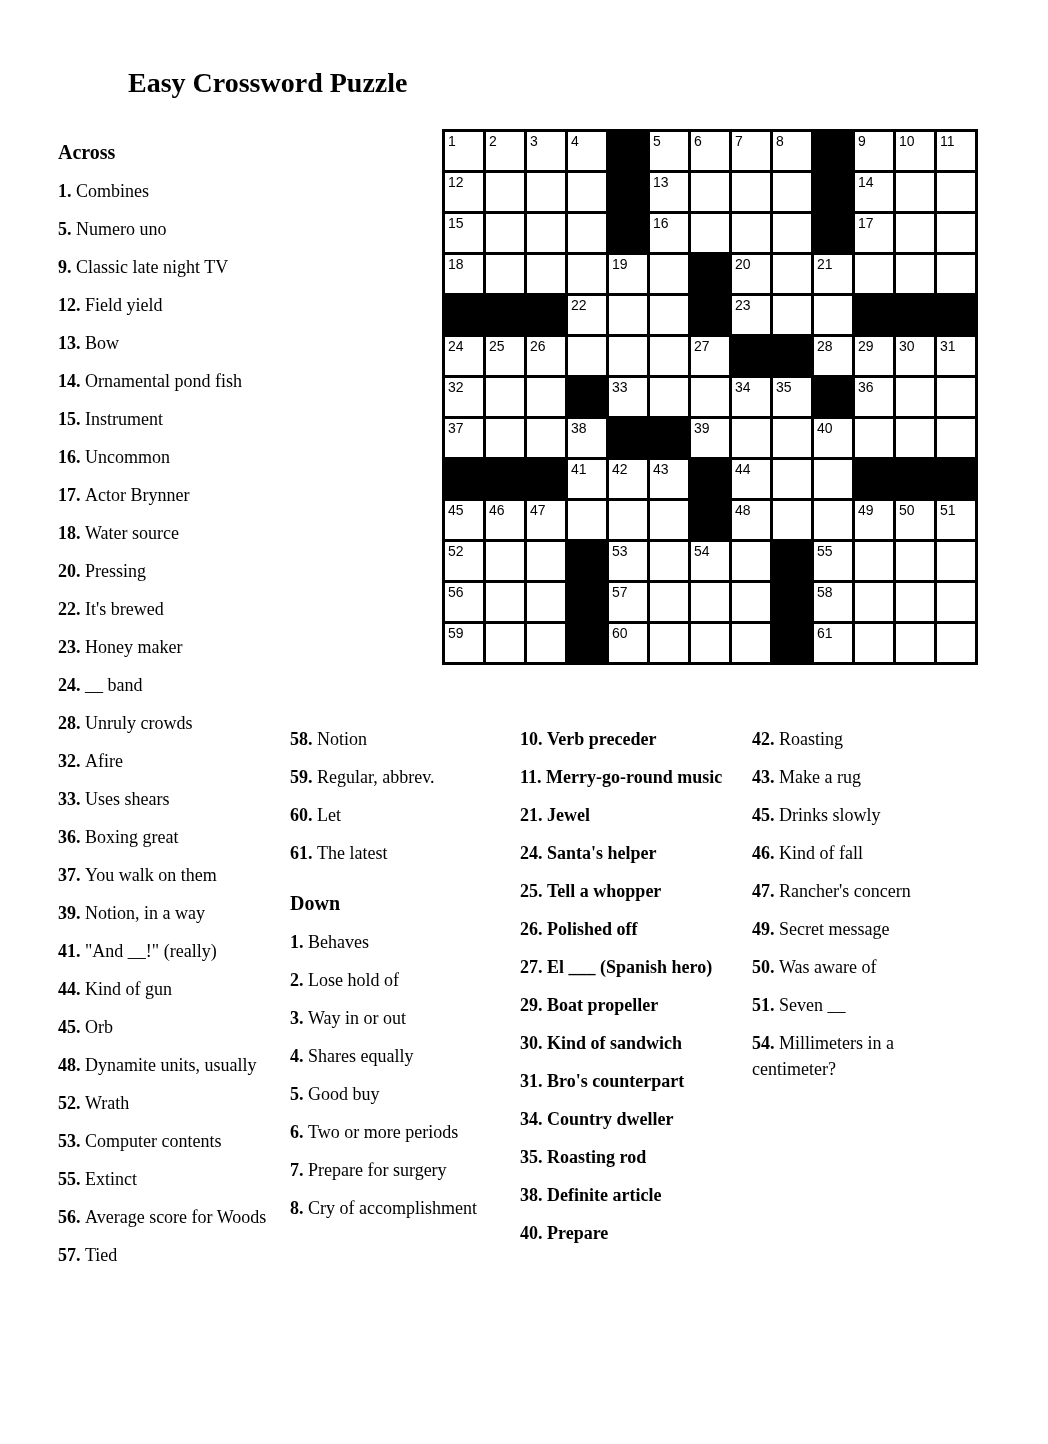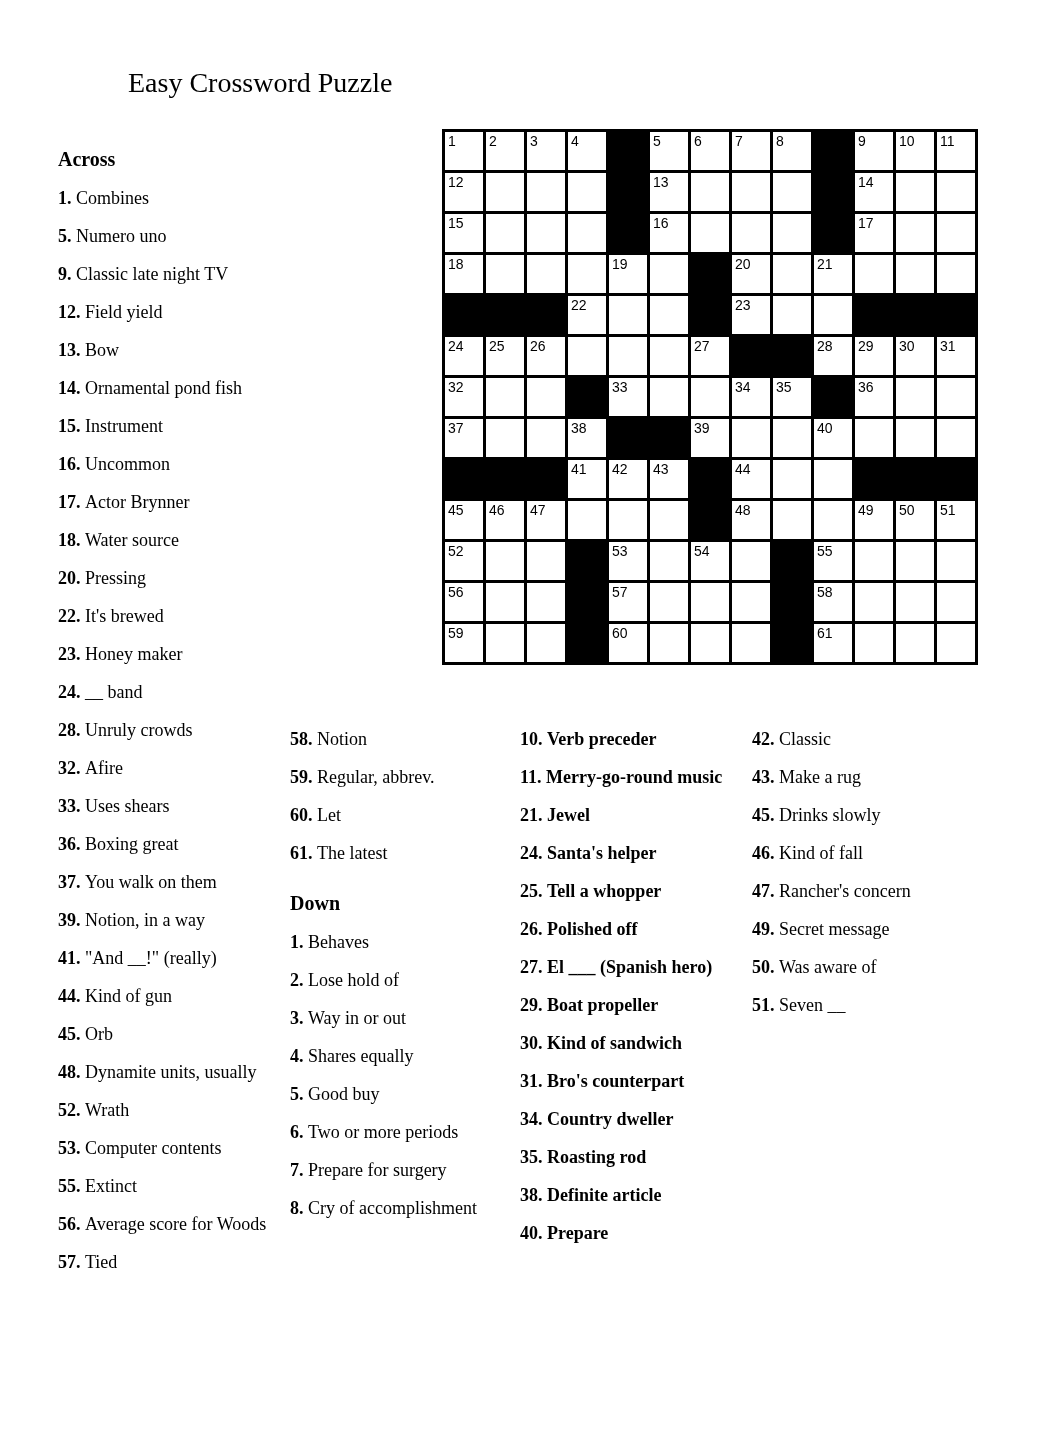--- a/index.html
+++ b/index.html
@@ -2,28 +2,28 @@
 <html><head>
 <meta charset="utf-8">
 <style>
   html,body { margin:0; padding:0; }
   body {
     width:1048px; height:1444px; background:#ffffff; position:relative;
     font-family:"Liberation Serif", serif; color:#000;
   }
   .title {
     position:absolute; left:128px; top:66px; margin:0;
-    font-size:28px; font-weight:normal; line-height:34px;
+    font-size:28px; font-weight:bold; line-height:34px;
   }
   .col { position:absolute; }
   .col-across { left:58px;  top:131px; width:212px; }
   .col2       { left:290px; top:726px; width:205px; }
   .col3       { left:520px; top:726px; width:212px;font-weight:bold; }
   .col4       { left:752px; top:726px; width:212px; }
-  .list-header { font-size:20px; font-weight:bold; margin:15px 0 13px 0; line-height:26px; }
+  .list-header { font-size:20px; font-weight:bold; margin:8px 0 13px 0; line-height:26px; }
   .list-header.gap-above { margin-top:24px; }
   .clue { margin:0 0 12px 0; font-size:18px; line-height:26px; }
   .clue b.num::after { content:".\00a0"; }
   .grid {
     position:absolute; left:442px; top:129px;
     display:grid; grid-template-columns:repeat(13,38px); grid-auto-rows:38px;
     gap:3px; background:#000000; border:3px solid #000000;
   }
   .cell { background:#ffffff; position:relative; }
   .cell.black { background:#000000; }
@@ -400,22 +400,23 @@
       <p class="clue"><b class="num">31</b><span>Bro's counterpart</span></p>
       <p class="clue"><b class="num">34</b><span>Country dweller</span></p>
       <p class="clue"><b class="num">35</b><span>Roasting rod</span></p>
       <p class="clue"><b class="num">38</b><span>Definite article</span></p>
       <p class="clue"><b class="num">40</b><span>Prepare</span></p>
     </div>
 </div>
 
 <div class="col col4">
   <div>
-      <p class="clue"><b class="num">42</b><span>Classic</span></p>
+      <p class="clue"><b class="num">42</b><span>Roasting</span></p>
       <p class="clue"><b class="num">43</b><span>Make a rug</span></p>
       <p class="clue"><b class="num">45</b><span>Drinks slowly</span></p>
       <p class="clue"><b class="num">46</b><span>Kind of fall</span></p>
       <p class="clue"><b class="num">47</b><span>Rancher's concern</span></p>
       <p class="clue"><b class="num">49</b><span>Secret message</span></p>
       <p class="clue"><b class="num">50</b><span>Was aware of</span></p>
       <p class="clue"><b class="num">51</b><span>Seven __</span></p>
+      <p class="clue"><b class="num">54</b><span>Millimeters in a centimeter?</span></p>
     </div>
 </div>
 
 </body></html>

